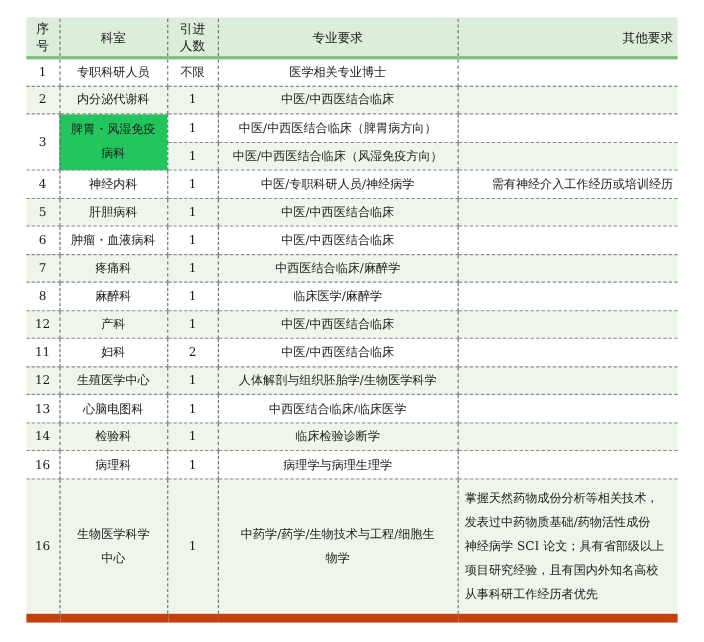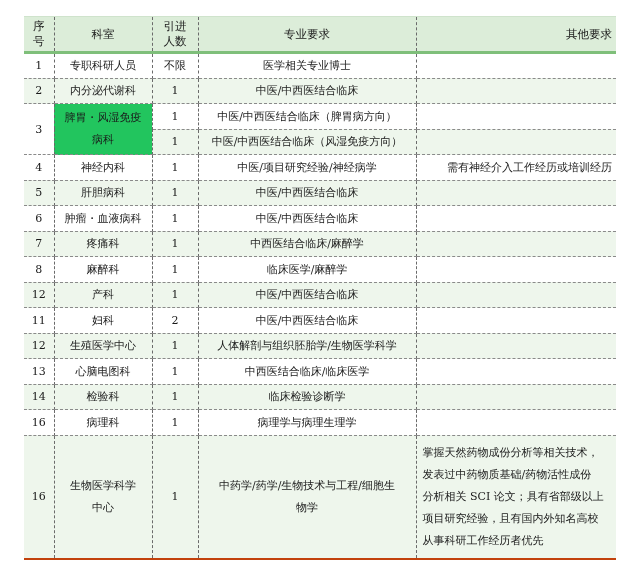--- a/index.html
+++ b/index.html
@@ -17,21 +17,21 @@
   thead th { font-weight: normal; text-align: center; line-height: 15px; font-size: 11.5px;
              border-bottom: 3px solid #7fbf7a; border-top: 1px solid #cfe3cc; }
   thead th.left { text-align: right; padding-left: 6px; }
   tbody tr { height: 25.5px; }
   tbody tr.alt { background: #eef6ec; }
   tbody tr.white { background: #ffffff; }
   td.center { text-align: center; }
   td.left { text-align: right; padding-left: 6px; }
   td.other-long { text-align: left; padding: 6px 6px; line-height: 22px; }
   td.dept-2line { line-height: 22px; text-align: center; }
-  tbody tr:last-child td { border-bottom: 2px solid #c2410c; }
+  tbody tr:last-child td { border-bottom: 8px solid #c2410c; }
 </style>
 </head>
 <body>
 
 <div class="wrap">
 <table>
   <colgroup>
     <col class="c-no">
         <col class="c-dept">
         <col class="c-num">
@@ -71,21 +71,21 @@
     </tr>
     <tr class="alt">
       <td class="center">1</td>
       <td class="center">中医/中西医结合临床（风湿免疫方向）</td>
       <td class="left"></td>
     </tr>
     <tr class="white">
       <td class="center">4</td>
       <td class="center">神经内科</td>
       <td class="center">1</td>
-      <td class="center">中医/项目研究经验/神经病学</td>
+      <td class="center">中医/专职科研人员/神经病学</td>
       <td class="left">需有神经介入工作经历或培训经历</td>
     </tr>
     <tr class="alt">
       <td class="center">5</td>
       <td class="center">肝胆病科</td>
       <td class="center">1</td>
       <td class="center">中医/中西医结合临床</td>
       <td class="left"></td>
     </tr>
     <tr class="white">
@@ -149,17 +149,17 @@
       <td class="center">病理科</td>
       <td class="center">1</td>
       <td class="center">病理学与病理生理学</td>
       <td class="left"></td>
     </tr>
     <tr class="alt" style="height:111px;">
       <td class="center">16</td>
       <td class="dept-2line"><span>生物医学科学</span><br><span>中心</span></td>
       <td class="center">1</td>
       <td class="dept-2line"><span>中药学/药学/生物技术与工程/细胞生</span><br><span>物学</span></td>
-      <td class="other-long"><span>掌握天然药物成份分析等相关技术，</span><br><span>发表过中药物质基础/药物活性成份</span><br><span>分析相关 SCI 论文；具有省部级以上</span><br><span>项目研究经验，且有国内外知名高校</span><br><span>从事科研工作经历者优先</span></td>
+      <td class="other-long"><span>掌握天然药物成份分析等相关技术，</span><br><span>发表过中药物质基础/药物活性成份</span><br><span>神经病学 SCI 论文；具有省部级以上</span><br><span>项目研究经验，且有国内外知名高校</span><br><span>从事科研工作经历者优先</span></td>
     </tr>
   </tbody>
 </table>
 </div>
 
 </body></html>

